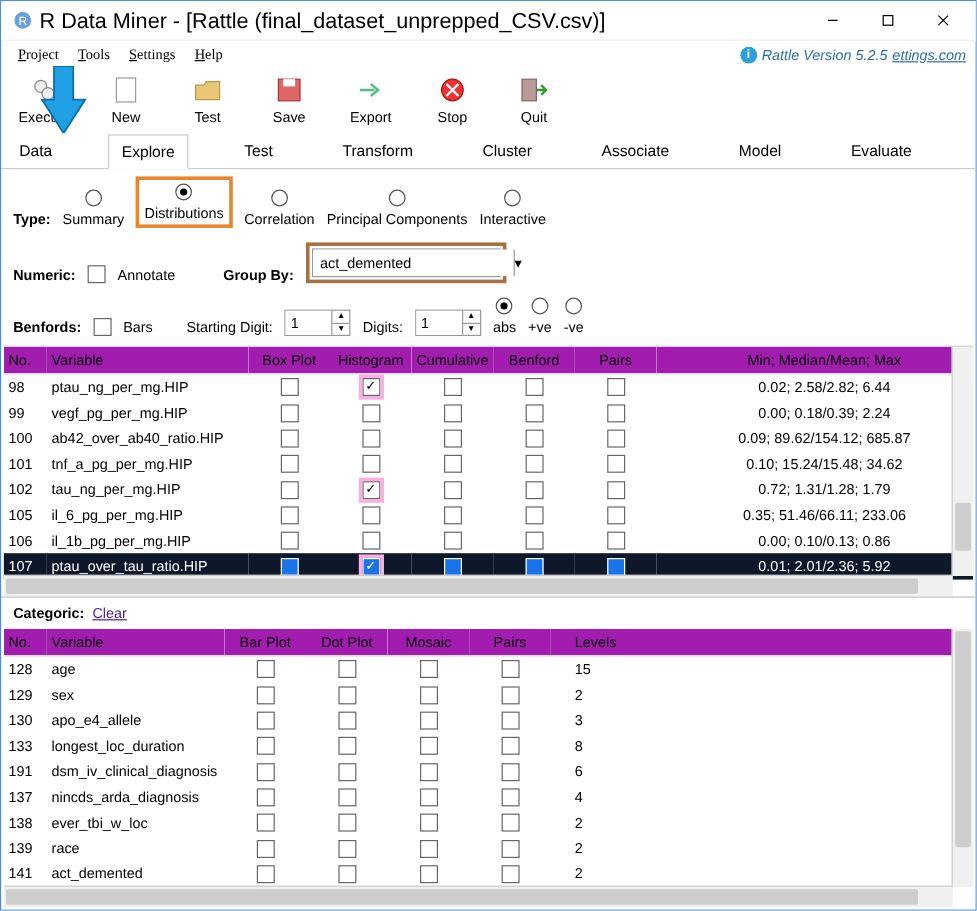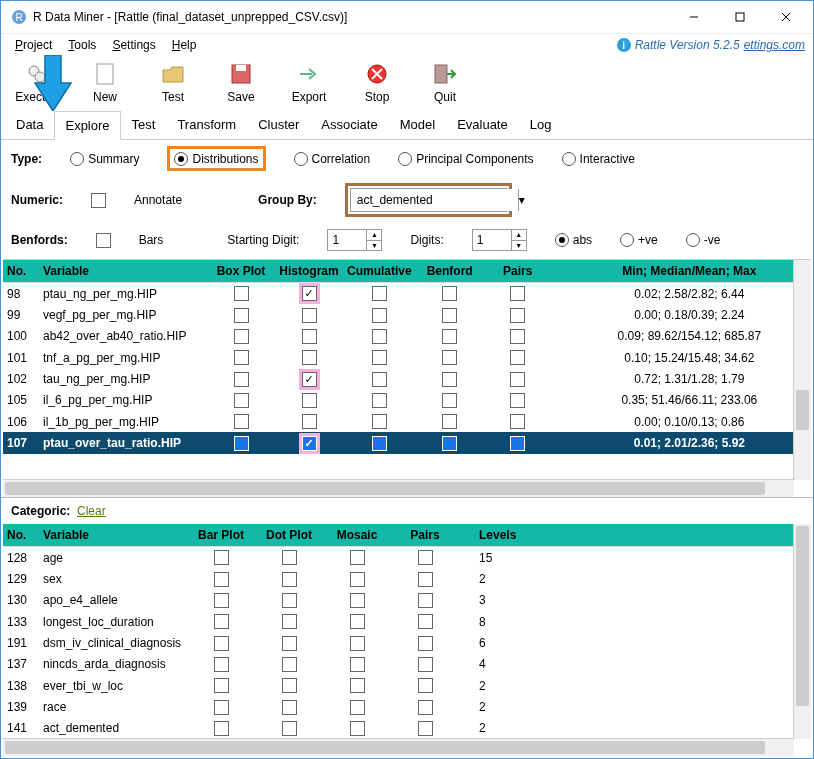--- a/index.html
+++ b/index.html
@@ -1,35 +1,35 @@
 <!DOCTYPE html>
 <html><head>
 <meta charset="utf-8">
 <style>
   body { margin:0; font-family:"Segoe UI",Tahoma,sans-serif; font-size:12px; color:#000; background:#fff; }
   .window { width:814px; height:759px; border:1px solid #4a90d9; box-sizing:border-box; display:flex; flex-direction:column; position:relative; }
   .titlebar { height:32px; background:#fff; display:flex; align-items:center; padding:0 4px; border-bottom:1px solid #eee; }
   .titlebar .appicon { width:16px;height:16px;margin:0 6px; }
-  .titlebar .title { flex:1; font-size:12px; }
+  .titlebar .title { flex:1; font-size:18px; }
   .titlebar .winbtn { width:46px;height:30px;display:flex;align-items:center;justify-content:center;cursor:pointer; }
   .menubar { padding:2px 8px; display:flex; gap:4px; align-items:center;}
-  .menubar span.menuroot { padding:2px 6px; cursor:pointer; }
+  .menubar span.menuroot { padding:2px 6px; cursor:pointer;font-family:Liberation Serif, serif; }
   .menubar span.menuroot u { text-decoration:underline; }
   .version { margin-left:auto; color:#2b6cb0; font-style:italic; font-size:12px; display:flex;align-items:center; gap:4px;}
   .version a { color:#2b6cb0; text-decoration:underline; }
   .infoicon{width:14px;height:14px;border-radius:50%;background:#2da0dc;color:#fff;display:inline-flex;align-items:center;justify-content:center;font-style:normal;font-weight:bold;font-size:10px;}
   .toolbar { display:flex; padding:4px 8px 0 8px; gap:12px; }
   .toolbtn { width:56px; display:flex; flex-direction:column; align-items:center; gap:2px; font-size:12px; cursor:pointer; position:relative; }
   .toolbtn .ic { width:28px;height:28px;display:flex;align-items:center;justify-content:center;font-size:18px;}
-  .tabs { display:flex; border-bottom:1px solid #ccc; padding-left:4px; margin-top:6px;}
+  .tabs { display:flex; border-bottom:1px solid #ccc; padding-left:4px; margin-top:6px;gap:36px;}
   .tab { padding:6px 10px; font-size:13px; cursor:pointer; border:1px solid transparent; }
   .tab.active { border:1px solid #ccc; border-bottom:1px solid #fff; background:#fff; position:relative; top:1px;}
-  .section { padding:6px 10px; display:flex; align-items:center; gap:28px; flex-wrap:wrap;}
+  .section { padding:6px 10px; display:flex; align-items:flex-end; gap:10px; flex-wrap:wrap;}
   .section label { font-weight:bold; }
-  .radio { display:inline-flex; align-items:center; gap:4px; cursor:pointer;}
+  .radio { display:inline-flex; align-items:center; gap:4px; cursor:pointer;flex-direction:column;}
   .radio .rdot{width:12px;height:12px;border:1px solid #555;border-radius:50%;display:inline-flex;align-items:center;justify-content:center;}
   .radio .rdot .inner{width:6px;height:6px;border-radius:50%;background:#000;}
   .chk { width:13px;height:13px;border:1px solid #666;display:inline-flex;align-items:center;justify-content:center;cursor:pointer;background:#fff;vertical-align:middle;}
   .chk.checked::after{content:"✓";font-size:11px;line-height:11px;color:#000;}
   .chk.sel{background:#1a73e8;}
   .chk.sel.checked::after{color:#fff;}
   .spin{display:inline-flex;border:1px solid #999;height:20px;}
   .spin input{width:30px;border:none;text-align:left;padding:0 4px;font-size:12px;}
   .spin .ar{width:14px;display:flex;flex-direction:column;border-left:1px solid #999;}
   .spin .ar div{flex:1;font-size:7px;display:flex;align-items:center;justify-content:center;border-bottom:1px solid #999;cursor:pointer;}
@@ -37,31 +37,31 @@
   .combo{display:inline-flex;border:1px solid #999;height:22px;width:155px;}
   .combo input{flex:1;border:none;padding:0 6px;font-size:12px;}
   .combo .drop{width:18px;border-left:1px solid #999;display:flex;align-items:center;justify-content:center;cursor:pointer;}
   .hilite-orange{border:3px solid #e8862a;padding:2px 4px;}
   .hilite-brown{border:3px solid #a57246;padding:2px;}
   .hilite-pink{outline:3px solid #f9aee0;}
   .bigarrow{position:absolute;left:32px;top:54px;z-index:5;}
   .tablewrap{flex:1;overflow:hidden;position:relative;margin:2px 2px 0 2px;border-top:1px solid #ccc;}
   .scrollarea{position:absolute;inset:0;overflow:auto;}
   table{border-collapse:collapse;width:100%;font-size:12px;}
-  th{text-align:left;font-weight:bold;padding:4px 4px;border-bottom:1px solid #ddd;background:#14b8a6;position:sticky;top:0;}
+  th{text-align:left;font-weight:normal;padding:4px 4px;border-bottom:1px solid #ddd;background:#a21caf;position:sticky;top:0;}
   td{padding:3px 4px;}
-  tr.selrow td{background:#0c4a6e;color:#fff;font-weight:bold;}
+  tr.selrow td{background:#0f172a;color:#fff;}
   tr.selrow .chk{background:#1a73e8;border-color:#fff;}
   tr.selrow .chk.checked::after{color:#fff;}
   .col-no{width:28px;}
   .col-var{width:160px;}
   .col-c{width:60px;text-align:center;}
   .col-stats{padding-left:20px;text-align:center;}
   .categ{border-top:1px solid #bbb;padding:6px 10px;font-size:12px;}
-  .categ a{color:#4d7c0f;text-decoration:underline;cursor:pointer;}
+  .categ a{color:#4c1d95;text-decoration:underline;cursor:pointer;}
   .bottomwrap{height:232px;overflow:hidden;position:relative;margin:0 2px 2px 2px;}
   .hscroll{height:17px;background:#f0f0f0;border-top:1px solid #ccc;position:relative;}
   .hscroll .thumb{position:absolute;top:2px;height:13px;background:#cdcdcd;border-radius:2px;}
   .vscroll{width:17px;background:#f0f0f0;border-left:1px solid #ccc;position:absolute;right:0;top:0;bottom:17px;}
   .vscroll .thumb{position:absolute;left:2px;width:13px;background:#cdcdcd;border-radius:2px;}
 </style>
 </head>
 <body>
 
 <div class="window">

